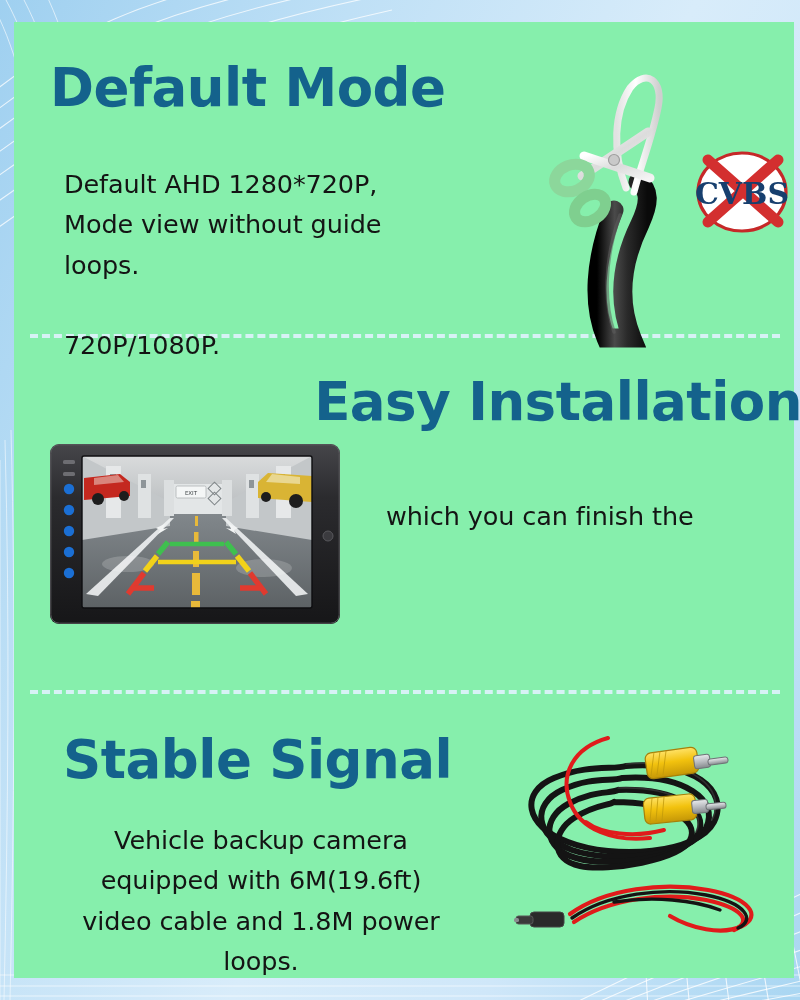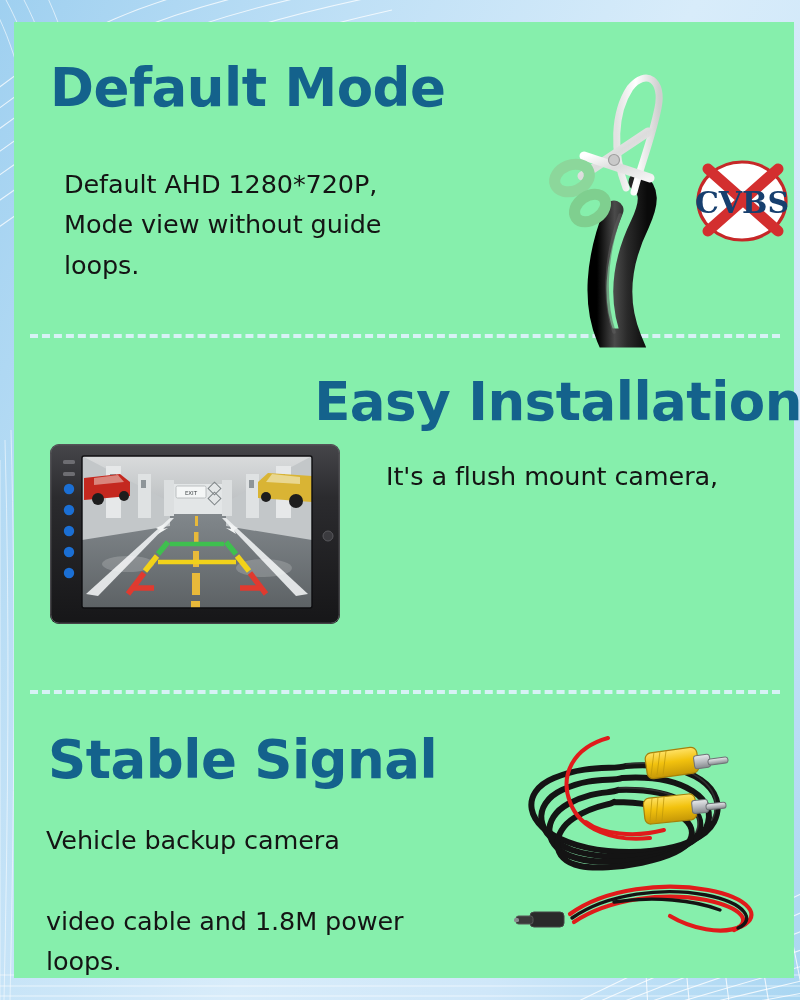--- a/index.html
+++ b/index.html
@@ -54,33 +54,33 @@
   }
 
   
   #sec-default { left:0; top:0; width:800px; height:312px; }
   #sec-default .headline { position:absolute; left:36px; top:38px; font-size:53px; }
   #sec-default .body-text { position:absolute; left:50px; top:108px; width:400px;margin-top:34px; }
 
   .art-cut { position:absolute; left:540px; top:38px; width:140px; height:285px; }
   .badges  { position:absolute; left:676px; top:118px; width:110px; height:205px; }
   .badge   { position:absolute; width:104px; height:88px; }
-  .badge.cvbs { top:17px;text-align:right; }
+  .badge.cvbs { top:8px;text-align:right; }
   .badge.ahd  { top:112px; }
 
   
   #sec-install { left:0; top:312px; width:800px; height:356px; }
   #sec-install .headline { position:absolute; right:12px; top:40px; font-size:53px; }
   #sec-install .body-text { position:absolute; left:372px; top:122px; width:400px; }
   .art-monitor { position:absolute; left:36px; top:110px; width:290px; height:180px; }
 
   
   #sec-signal { left:0; top:668px; width:800px; height:332px; }
-  #sec-signal .headline { position:absolute; left:34px; top:42px; font-size:53px; }
-  #sec-signal .body-text { position:absolute; left:32px; top:130px; width:430px; }
+  #sec-signal .headline { position:absolute; left:49px; top:42px; font-size:53px; }
+  #sec-signal .body-text { position:absolute; left:32px; top:130px; width:430px;text-align:center; }
   .art-cable { position:absolute; left:480px; top:40px; width:300px; height:210px; }
 
   svg { display:block; overflow:visible; }
 </style>
 </head>
 <body>
 
 <div class="frame">
   <div class="frame-lines">
     <svg width="800" height="1000" viewBox="0 0 800 1000">
@@ -129,21 +129,21 @@
 
 <div class="card">
 
   <div class="sep one"></div>
   <div class="sep two"></div>
 
   <section class="section" id="sec-default">
 
     <h1 class="headline">Default Mode</h1>
 
-    <p class="body-text"><span>Default AHD 1280*720P,</span><br><span>Mode view without guide</span><br><span>loops.</span><br><br></p>
+    <p class="body-text"><span>Default AHD 1280*720P,</span><br><span>Mode view without guide</span><br><span>loops.</span><br><br><span>720P/1080P.</span></p>
 
     <div class="art-cut">
       <svg width="140" height="285" viewBox="0 0 140 285">
         <defs>
           <linearGradient id="cableG" x1="0" y1="0" x2="1" y2="0">
             <stop offset="0%" stop-color="#000000"></stop>
             <stop offset="35%" stop-color="#4a4a4a"></stop>
             <stop offset="60%" stop-color="#2a2a2a"></stop>
             <stop offset="100%" stop-color="#0a0a0a"></stop>
           </linearGradient>
@@ -185,21 +185,21 @@
       </div>
 
 
     </div>
   </section>
 
   <section class="section" id="sec-install">
 
     <h1 class="headline">Easy Installation</h1>
 
-    <p class="body-text"><span>It's a flush mount camera,</span><br><br></p>
+    <p class="body-text"><br><span>which you can finish the</span><br></p>
 
     <div class="art-monitor">
       <svg width="290" height="180" viewBox="0 0 290 180">
         <defs>
           <linearGradient id="bezelG" x1="0" y1="0" x2="0" y2="1">
             <stop offset="0%" stop-color="#46464a"></stop>
             <stop offset="30%" stop-color="#2b2b2e"></stop>
             <stop offset="100%" stop-color="#161618"></stop>
           </linearGradient>
           <linearGradient id="floorG" x1="0" y1="0" x2="0" y2="1">
@@ -313,21 +313,21 @@
         </g>
         <rect x="32" y="12" width="230" height="152" rx="2" fill="none" stroke="#0e0e10" stroke-width="1.4"></rect>
       </svg>
     </div>
   </section>
 
   <section class="section" id="sec-signal">
 
     <h1 class="headline">Stable Signal</h1>
 
-    <p class="body-text"><span>Vehicle backup camera</span><br><br><span>video cable and 1.8M power</span><br><span>loops.</span></p>
+    <p class="body-text"><span>Vehicle backup camera</span><br><span>equipped with 6M(19.6ft)</span><br><span>video cable and 1.8M power</span><br><span>loops.</span></p>
 
     <div class="art-cable">
       <svg width="300" height="210" viewBox="0 0 300 210">
         <defs>
           <linearGradient id="rcaG" x1="0" y1="0" x2="0" y2="1">
             <stop offset="0%" stop-color="#ffe266"></stop>
             <stop offset="45%" stop-color="#f2c20e"></stop>
             <stop offset="100%" stop-color="#c59707"></stop>
           </linearGradient>
           <linearGradient id="tipG" x1="0" y1="0" x2="0" y2="1">

